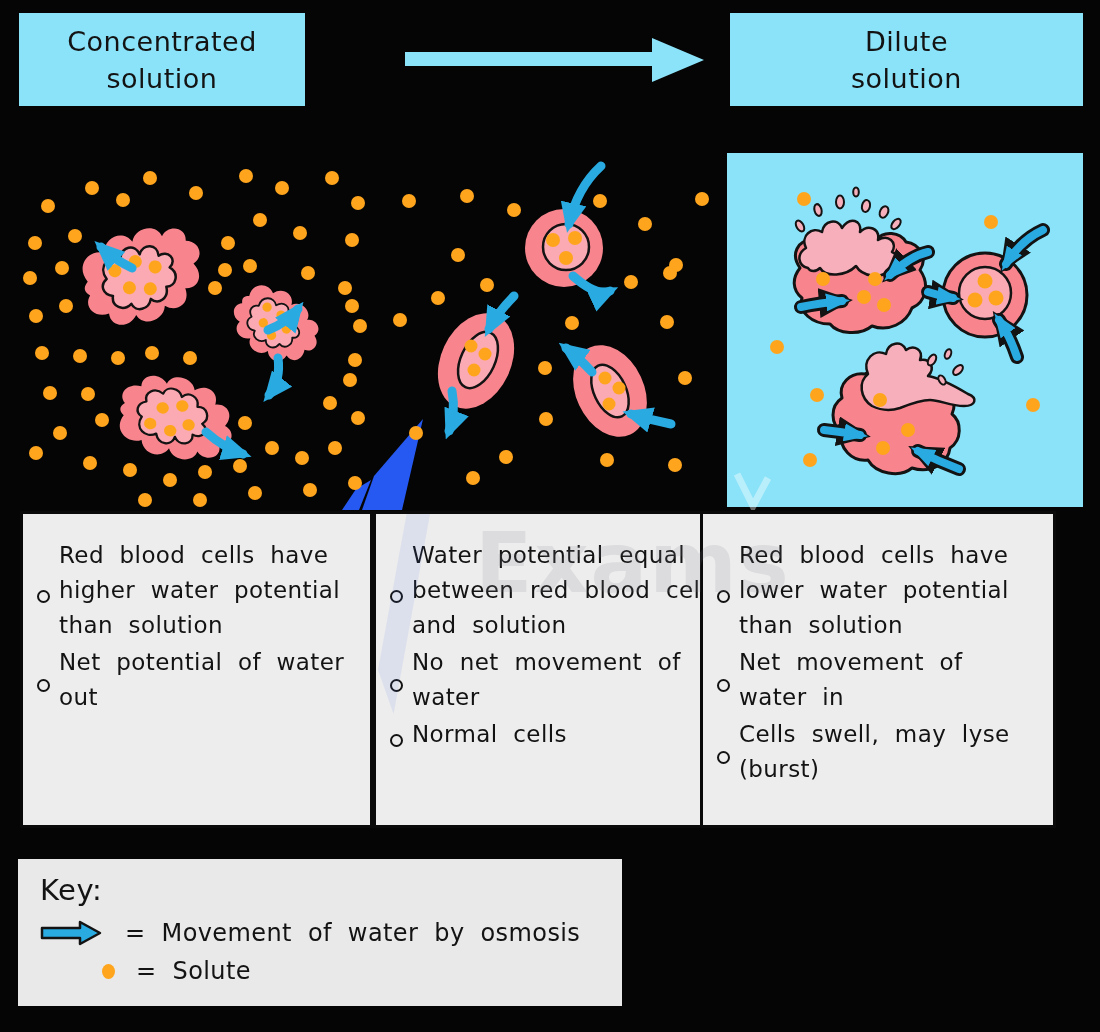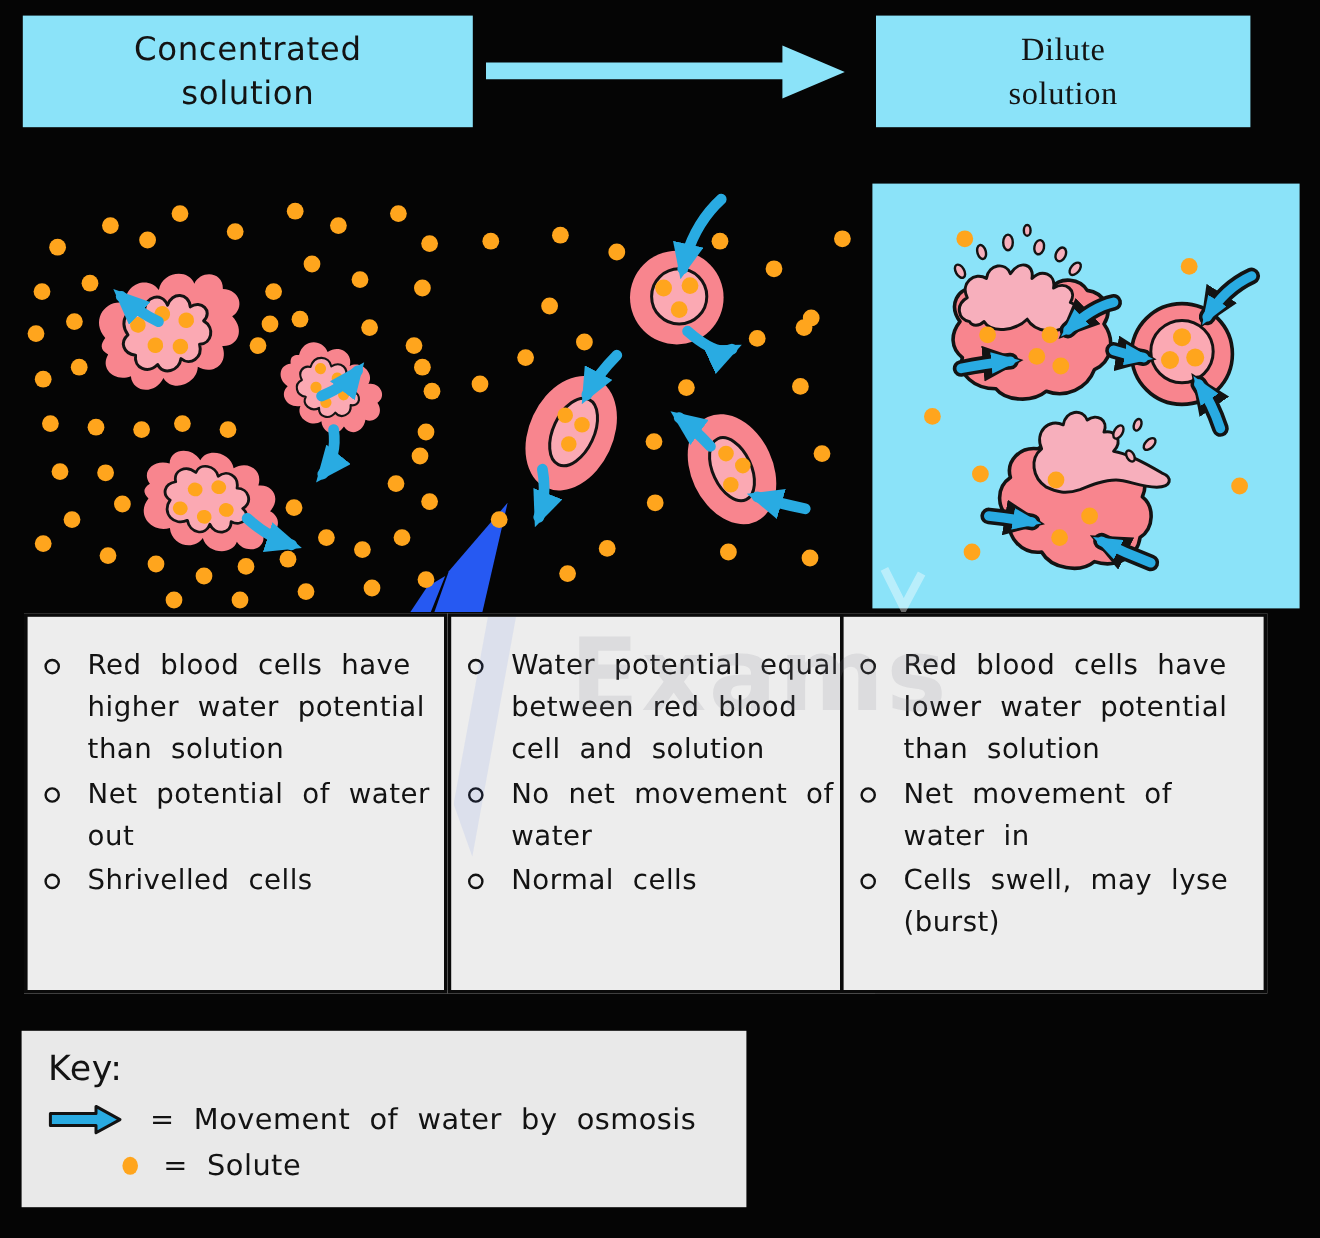--- a/index.html
+++ b/index.html
@@ -2,34 +2,34 @@
 <html><head>
 <meta charset="utf-8">
 <style>
   html,body{margin:0;padding:0;background:#000;}
   #stage{position:relative;width:1100px;height:1032px;background:#050505;overflow:hidden;
          font-family:"DejaVu Sans","Liberation Sans",sans-serif;color:#131313;}
 
   
   .hdr{position:absolute;top:13px;height:93px;background:#8BE3F9;display:flex;flex-direction:column;
        align-items:center;justify-content:center;font-size:27px;line-height:37px;letter-spacing:.5px;}
-  #hdr-left{left:19px;width:375px;}
-  #hdr-right{left:730px;width:312px;font-family:Liberation Serif, serif;}
+  #hdr-left{left:19px;width:286px;}
+  #hdr-right{left:730px;width:353px;}
 
   #top-arrow{position:absolute;left:400px;top:30px;}
 
   #illustration{position:absolute;left:0;top:148px;}
 
   
   .textbox{position:absolute;top:511px;height:317px;background:#EDEDED;border:3px solid #0a0a0a;
            box-sizing:border-box;padding:24px 10px 0 14px;z-index:2;}
   #box-conc{left:20px;width:353px;}
   #box-equal{left:373px;width:356px;}
   #box-dilute{left:700px;width:356px;}
-  .bullet{display:flex;gap:23px;font-size:23px;line-height:35px;letter-spacing:.4px;word-spacing:8px;margin-bottom:2px;}
+  .bullet{display:flex;gap:9px;font-size:23px;line-height:35px;letter-spacing:.4px;word-spacing:8px;margin-bottom:2px;align-items:center;}
   .ring{flex:none;width:9px;height:9px;border:2.5px solid #131313;border-radius:50%;margin-top:11px;}
 
   
   #wm-exams{position:absolute;left:455px;top:514px;z-index:3;font-size:84px;font-weight:bold;
             letter-spacing:2px;color:rgba(128,132,140,0.16);pointer-events:none;margin-left:20px;}
   #wm-bolt{position:absolute;left:378px;top:514px;width:52px;height:200px;z-index:3;
            background:rgba(80,120,240,0.10);clip-path:polygon(55% 0,100% 0,30% 100%,0 78%);pointer-events:none;}
 
   
   #keybox{position:absolute;left:18px;top:859px;width:604px;height:147px;background:#E9E9E9;
@@ -290,24 +290,20 @@
 
   <div class="textbox" id="box-conc">
     <div class="bullet">
         <span class="ring"></span>
         <span>Red blood cells have higher water potential than solution</span>
       </div>
     <div class="bullet">
         <span class="ring"></span>
         <span>Net potential of water out</span>
       </div>
-    <div class="bullet">
-        <span class="ring"></span>
-        <span>Shrivelled cells</span>
-      </div>
   </div>
   <div class="textbox" id="box-equal">
     <div class="bullet">
         <span class="ring"></span>
         <span>Water potential equal between red blood cell and solution</span>
       </div>
     <div class="bullet">
         <span class="ring"></span>
         <span>No net movement of water</span>
       </div>

